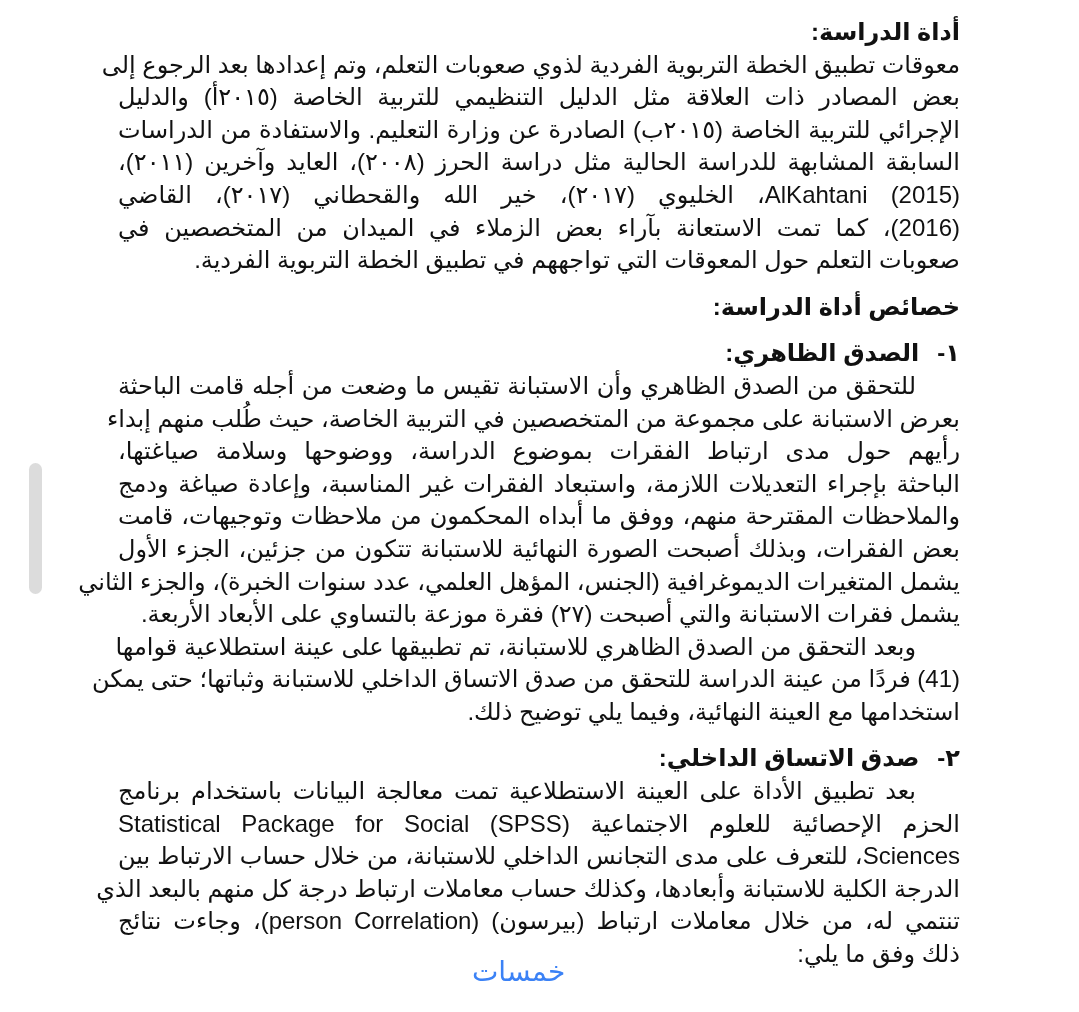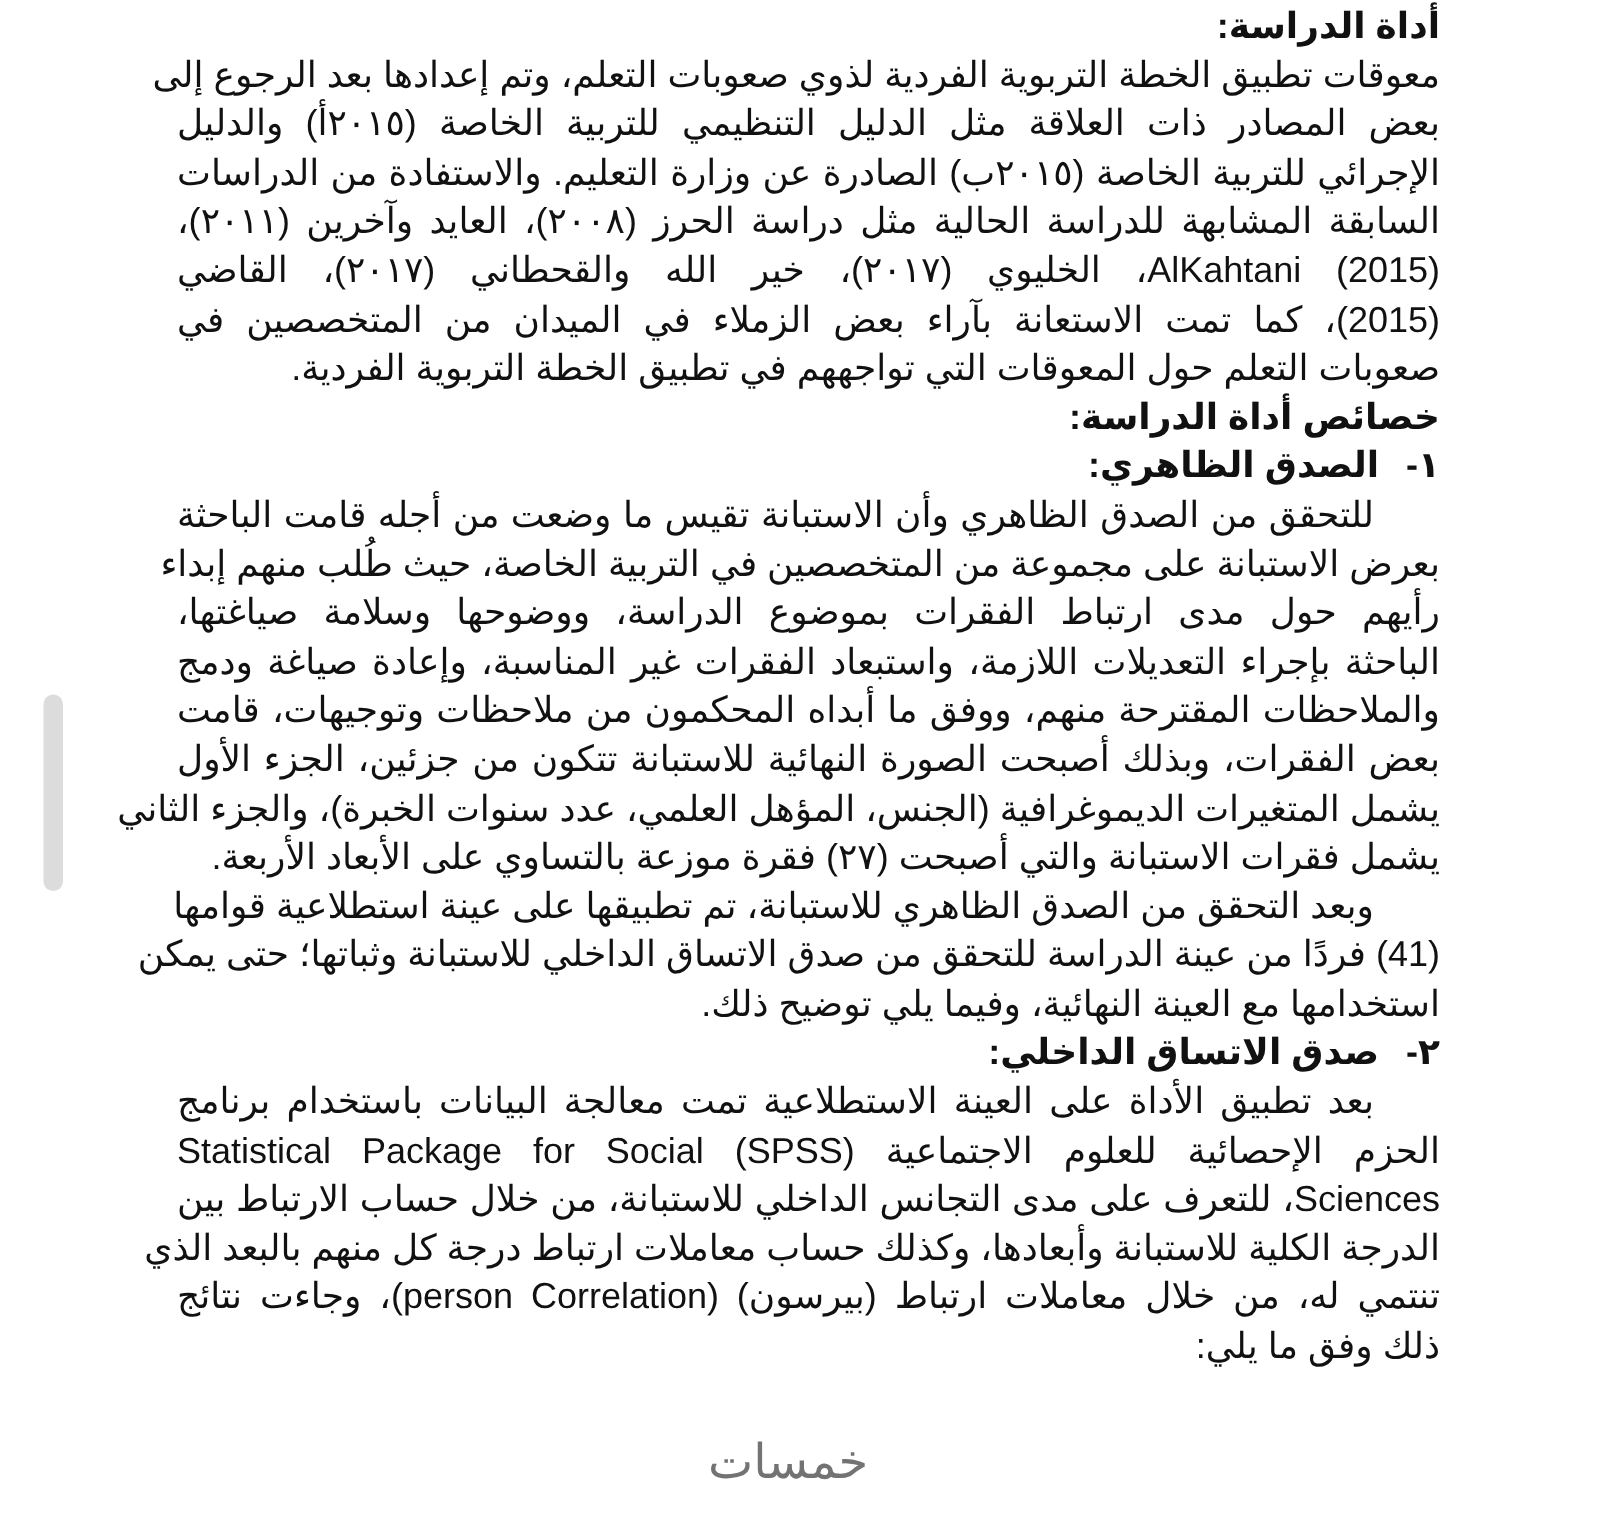--- a/index.html
+++ b/index.html
@@ -11,46 +11,46 @@
     position: absolute; left: 118px; top: 2px; width: 842px;
     direction: rtl; text-align: justify;
   }
   .line {
     display: block; height: 32.6px; line-height: 32.6px;
     font-size: 24px; white-space: nowrap;
     text-align-last: justify; text-align: justify;
   }
   .line.last { text-align-last: right; }
   .line.indent { padding-right: 44px; }
-  .heading { font-weight: bold; text-align-last: right; }
+  .heading { font-weight: bold; text-align-last: right; margin-top: 14px; }
   .heading .num { margin-left: 18px; }
   .scrollbar {
     position: absolute; left: 29px; top: 463px; width: 13px; height: 131px;
     background: #dcdcdc; border-radius: 7px;
   }
   .watermark {
     position: absolute; left: 472px; top: 955px;
-    font-size: 32px; color: #737373; font-family: "DejaVu Sans", sans-serif;
+    font-size: 28px; color: #3b82f6; font-family: "DejaVu Sans", sans-serif;
     direction: rtl; letter-spacing: 1px;
   }
 </style>
 </head>
 <body>
 
 <div class="scrollbar"></div>
 
 <div class="page">
   <div class="line heading">أداة الدراسة:</div>
 
   <div class="line">معوقات تطبيق الخطة التربوية الفردية لذوي صعوبات التعلم، وتم إعدادها بعد الرجوع إلى</div>
   <div class="line">بعض المصادر ذات العلاقة مثل الدليل التنظيمي للتربية الخاصة (٢٠١٥أ) والدليل</div>
   <div class="line">الإجرائي للتربية الخاصة (٢٠١٥ب) الصادرة عن وزارة التعليم. والاستفادة من الدراسات</div>
   <div class="line">السابقة المشابهة للدراسة الحالية مثل دراسة الحرز (٢٠٠٨)، العايد وآخرين (٢٠١١)،</div>
   <div class="line">AlKahtani (2015)، الخليوي (٢٠١٧)، خير الله والقحطاني (٢٠١٧)، القاضي</div>
-  <div class="line">(2015)، كما تمت الاستعانة بآراء بعض الزملاء في الميدان من المتخصصين في</div>
+  <div class="line">(2016)، كما تمت الاستعانة بآراء بعض الزملاء في الميدان من المتخصصين في</div>
   <div class="line last">صعوبات التعلم حول المعوقات التي تواجههم في تطبيق الخطة التربوية الفردية.</div>
 
   <div class="line heading">خصائص أداة الدراسة:</div>
   <div class="line heading">
     <span class="num">١-</span><span>الصدق الظاهري:</span>
   </div>
 
   <div class="line indent">للتحقق من الصدق الظاهري وأن الاستبانة تقيس ما وضعت من أجله قامت الباحثة</div>
   <div class="line">بعرض الاستبانة على مجموعة من المتخصصين في التربية الخاصة، حيث طُلب منهم إبداء</div>
   <div class="line">رأيهم حول مدى ارتباط الفقرات بموضوع الدراسة، ووضوحها وسلامة صياغتها،</div>

